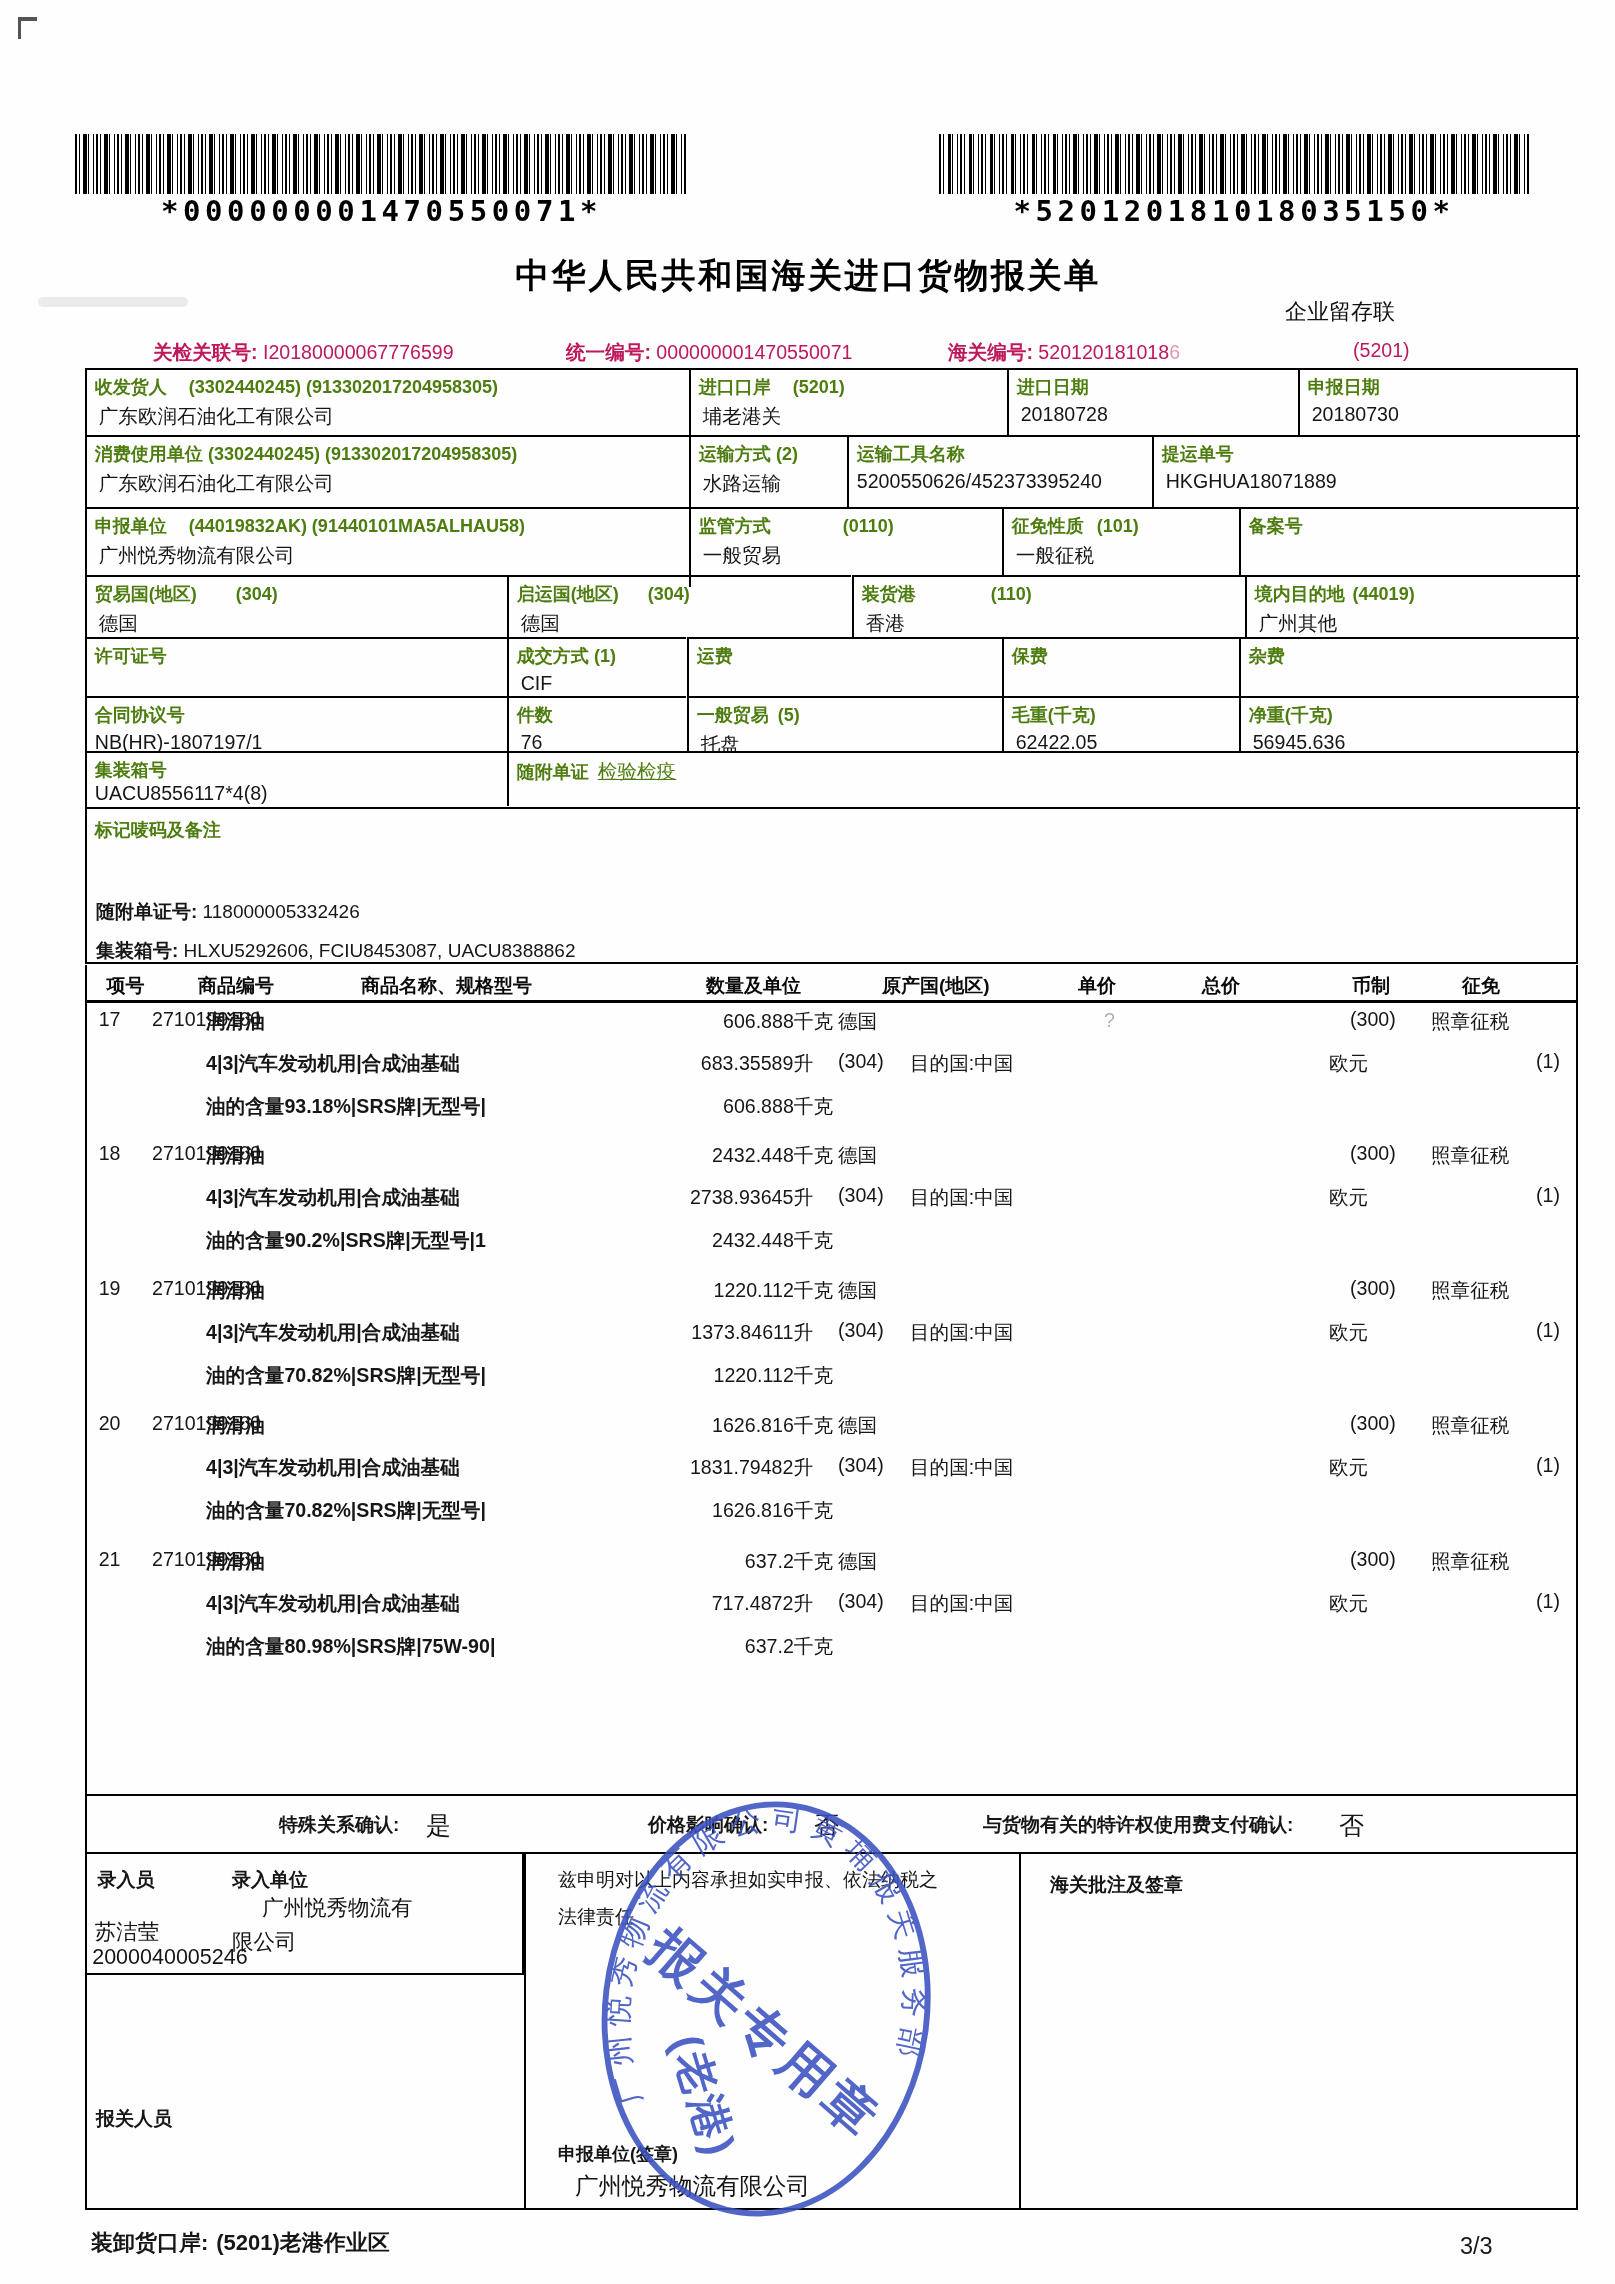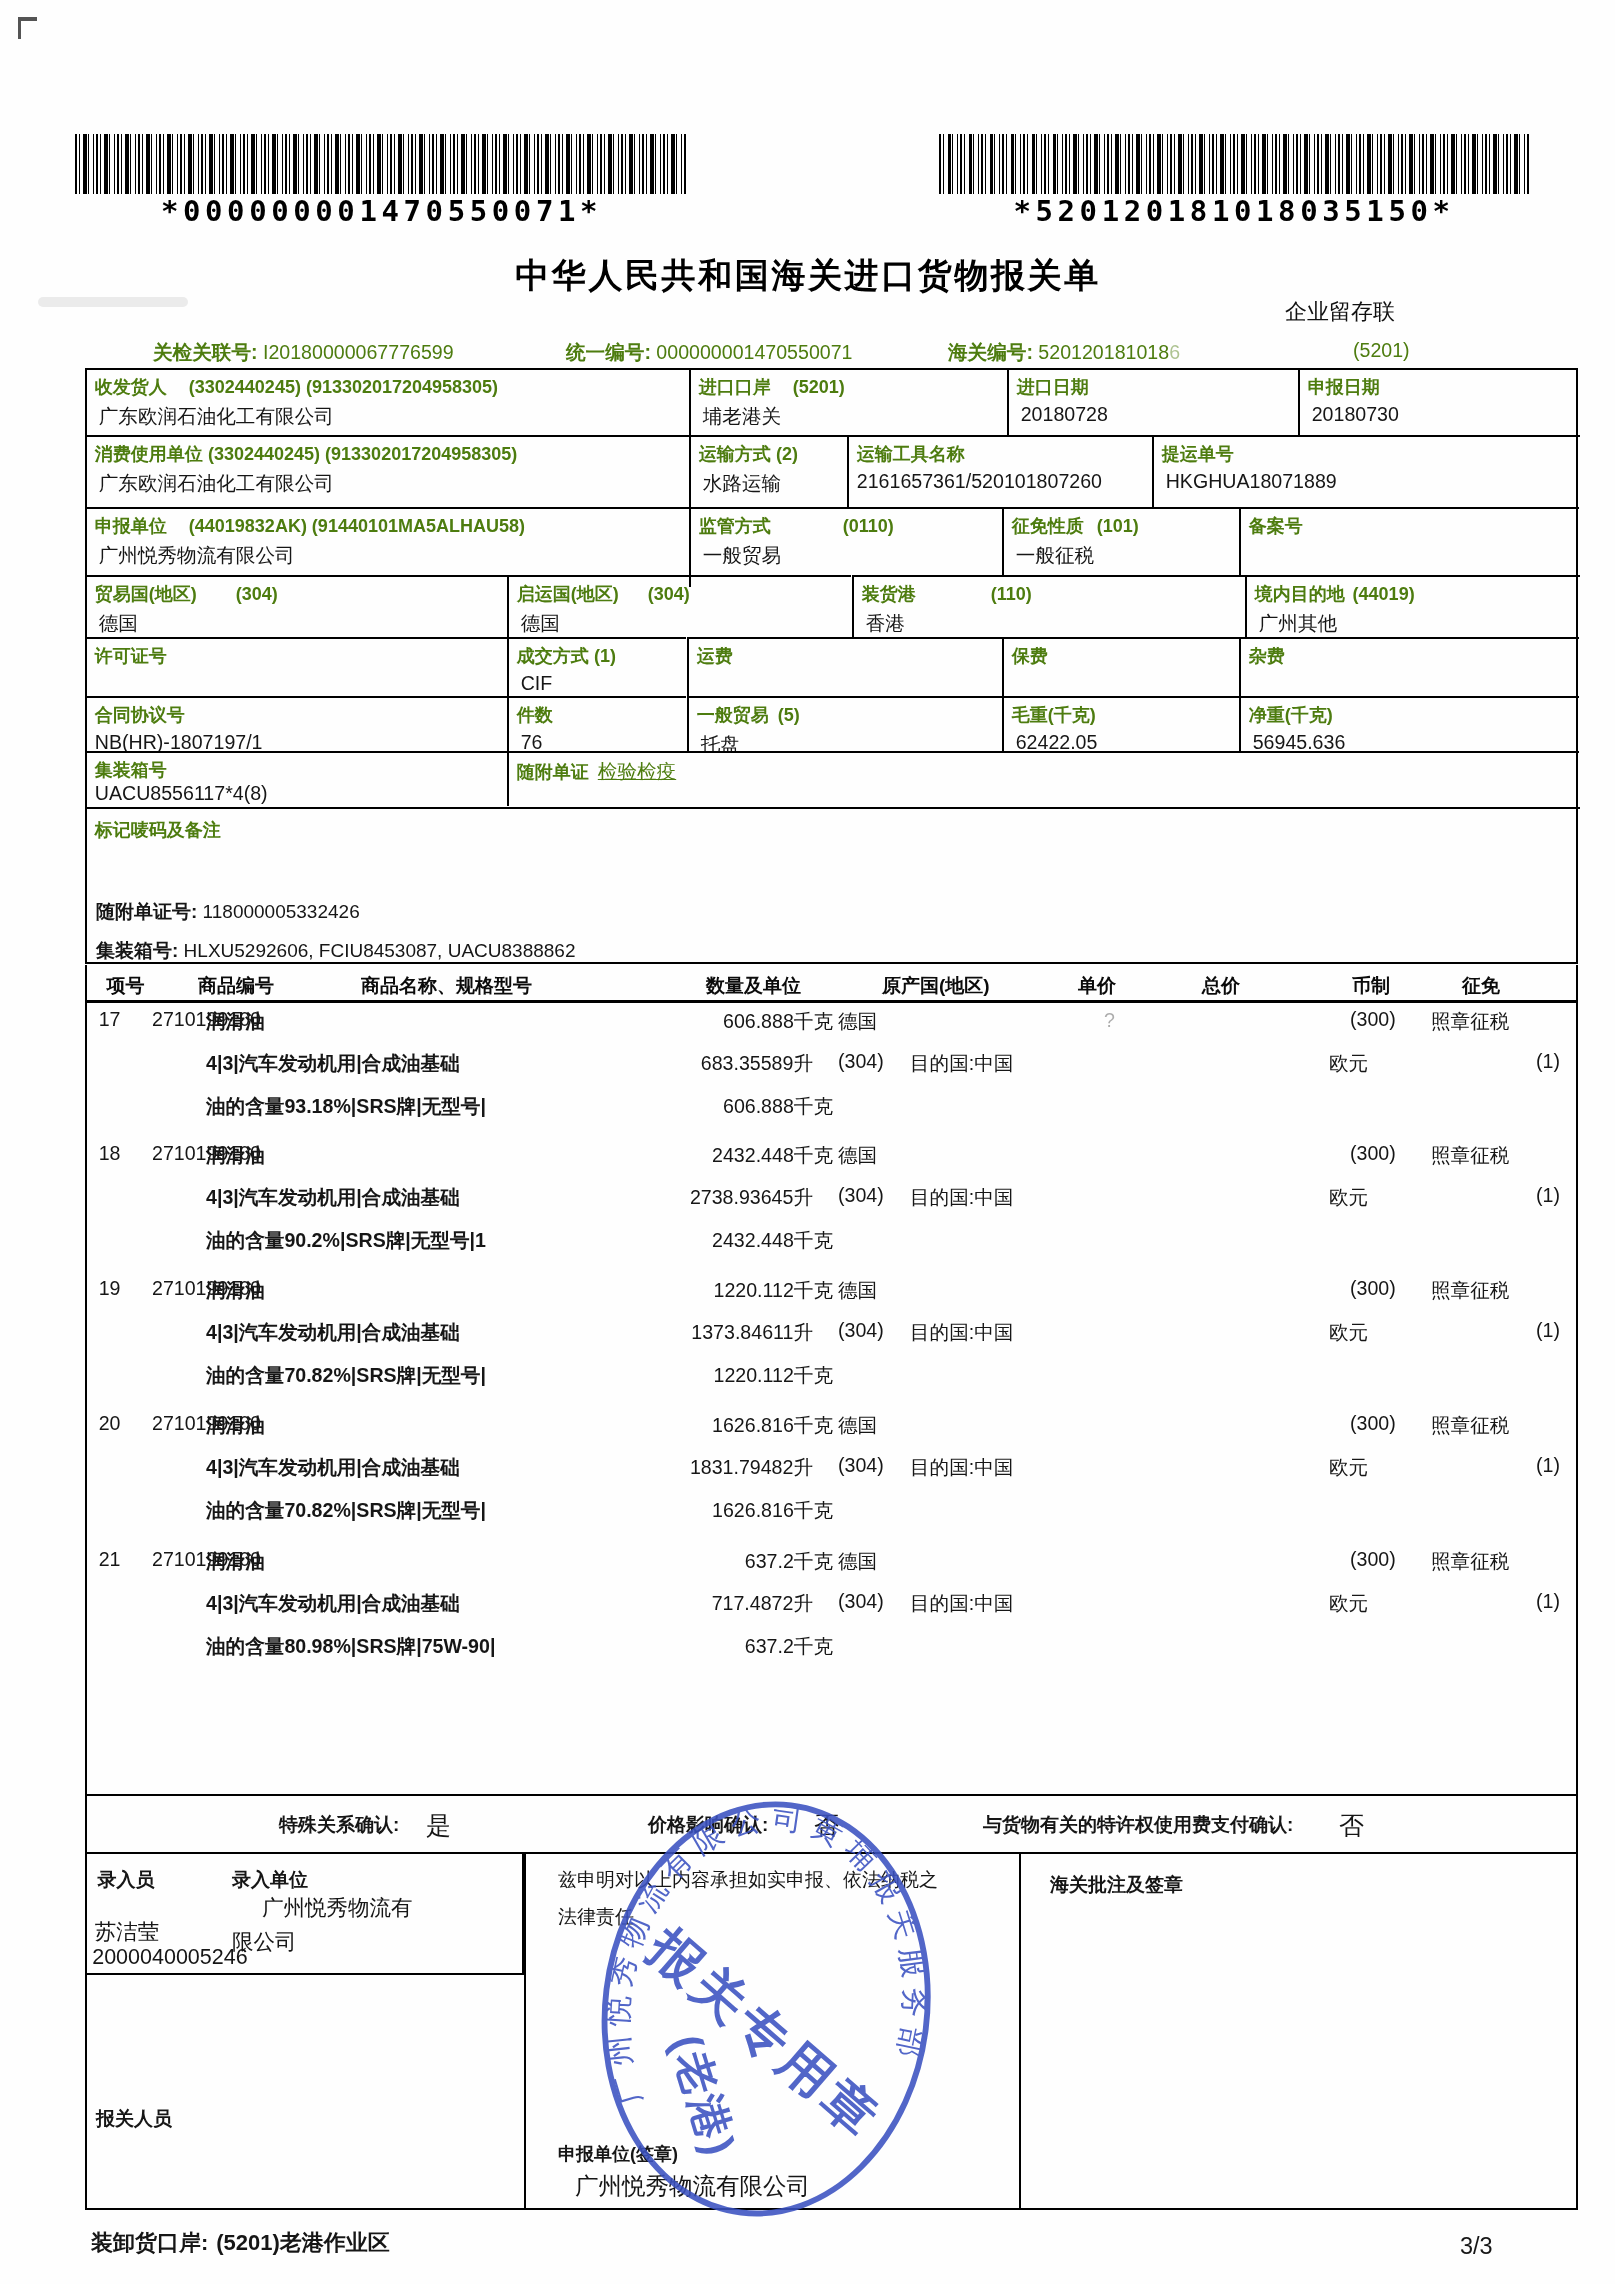--- a/index.html
+++ b/index.html
@@ -6,21 +6,21 @@
   .page{position:relative;width:1616px;height:2284px;background:#fefefe;overflow:hidden;
         font-family:"Liberation Sans","DejaVu Sans",sans-serif;color:#161616;}
   .abs{position:absolute;white-space:nowrap;}
   
   .barcode{position:absolute;top:134px;height:60px;
      background:repeating-linear-gradient(90deg,#000 0 2px,#fff 2px 3.9px,#000 3.9px 5.2px,#fff 5.2px 8.5px,#000 8.5px 11.7px,#fff 11.7px 13px,#000 13px 14.3px,#fff 14.3px 17.6px,#000 17.6px 19px,#fff 19px 21px);}
   .bctext{position:absolute;top:194px;text-align:center;font-family:"DejaVu Sans Mono","Liberation Mono",monospace;
      font-weight:700;font-size:29px;letter-spacing:4.6px;color:#000;}
   .title{position:absolute;top:253px;left:0;right:0;text-align:center;font-size:34px;font-weight:700;letter-spacing:2.6px;color:#000;}
   .copylabel{position:absolute;top:297px;left:1285px;font-size:22px;color:#111;}
-  .refrow{position:absolute;top:339px;font-size:19.6px;color:#4d7c0f;}
+  .refrow{position:absolute;top:339px;font-size:19.6px;color:#be185d;}
   .refrow b{font-weight:700;}
   
   .formbox{position:absolute;left:85px;top:368px;width:1493px;height:596px;border:2px solid #000;box-sizing:border-box;}
   .lowerbox{position:absolute;left:85px;top:965px;width:1493px;height:1245px;border:2px solid #000;border-top:none;box-sizing:border-box;}
   .cell{position:absolute;box-sizing:border-box;border-left:2px solid #000;border-top:2px solid #000;padding:5.2px 7.8px;overflow:hidden;}
   .cell.bl0{border-left:none;} .cell.bt0{border-top:none;}
   .lblrow{font-size:18px;font-weight:700;color:#4d7c0f;}
   .lblrow .code{font-weight:600;margin-left:22px;}
   .val{font-size:19.6px;font-weight:400;color:#161616;margin-top:3.9px;margin-left:3.9px;}
   .inlineval{display:inline;font-weight:400;font-size:19.6px;margin-left:9px;text-decoration:underline;}
@@ -108,21 +108,21 @@
     <div class="cell bl0" style="left:0;top:65px;width:602px;height:72px;">
       <div class="lblrow"><span>消费使用单位</span><span class="code" style="margin-left:5.2px">(3302440245)  (913302017204958305)</span></div>
       <div class="val">广东欧润石油化工有限公司</div>
     </div>
     <div class="cell" style="left:602px;top:65px;width:158px;height:72px;">
       <div class="lblrow"><span>运输方式</span><span class="code" style="margin-left:5.2px">(2)</span></div>
       <div class="val">水路运输</div>
     </div>
     <div class="cell" style="left:760px;top:65px;width:305px;height:72px;">
       <div class="lblrow"><span>运输工具名称</span></div>
-      <div class="val" style="margin-left:0">2161657361/520101807260</div>
+      <div class="val" style="margin-left:0">5200550626/452373395240</div>
     </div>
     <div class="cell" style="left:1065px;top:65px;width:428px;height:72px;">
       <div class="lblrow"><span>提运单号</span></div>
       <div class="val">HKGHUA18071889</div>
     </div>
 
     <div class="cell bl0" style="left:0;top:137px;width:602px;height:68px;">
       <div class="lblrow"><span>申报单位</span><span class="code">(44019832AK)  (91440101MA5ALHAU58)</span></div>
       <div class="val">广州悦秀物流有限公司</div>
     </div>

